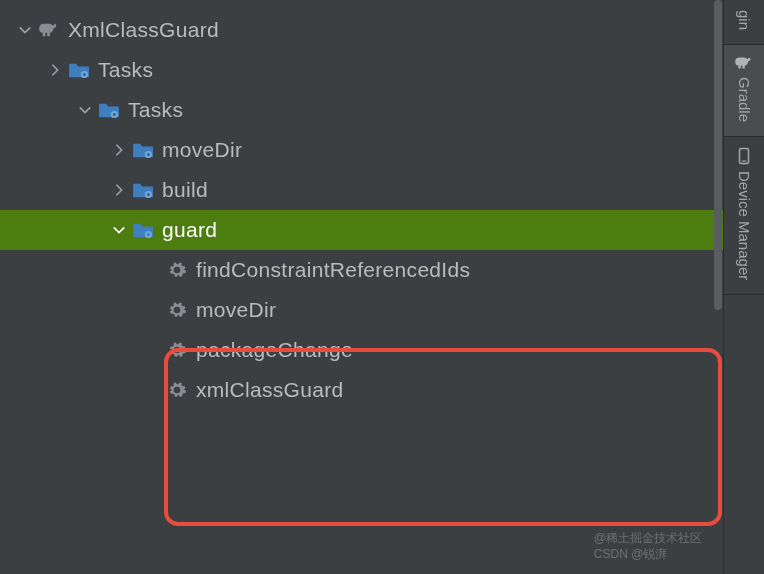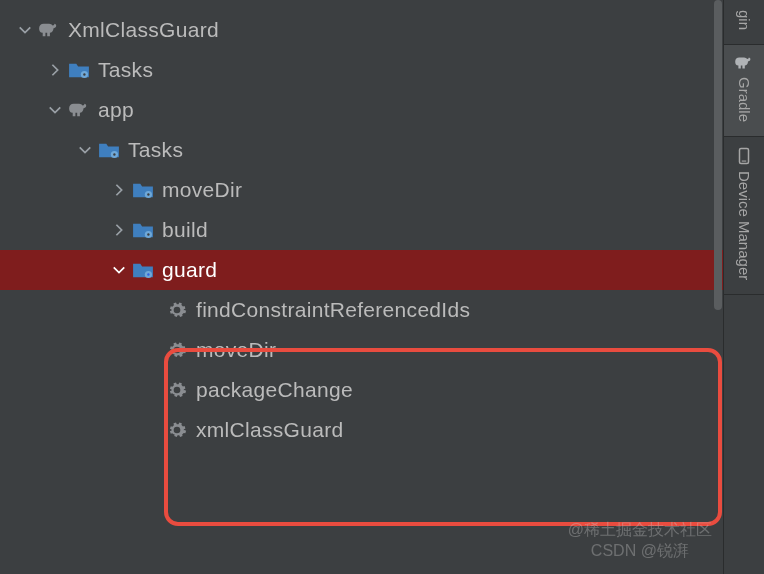--- a/index.html
+++ b/index.html
@@ -22,21 +22,21 @@
   .tree {
     padding-top: 10px;
   }
   .tree-row {
     display: flex;
     align-items: center;
     height: 40px;
     white-space: nowrap;
   }
   .tree-row.selected {
-    background: #7f1d1d;
+    background: #4d7c0f;
   }
   .tree-row.selected .label { color: #ffffff; }
   .indent { display: inline-block; flex-shrink: 0; }
   .arrow {
     width: 22px;
     display: inline-flex;
     align-items: center;
     justify-content: center;
     flex-shrink: 0;
   }
@@ -85,25 +85,25 @@
     font-size: 15px;
     color: #a6a6a6;
     margin-top: 6px;
     margin-bottom: 14px;
   }
   .rail-first .rail-label { margin-top: 0; }
   .rail-item.active { background: #4a4d4f; }
   .rail-icon { display: flex; align-items: center; justify-content: center; }
   .watermark {
     position: absolute;
-    right: 52px;
+    right: 62px;
     bottom: 12px;
-    font-size: 16px;
+    font-size: 12px;
     color: rgba(200,200,200,0.35);
-    text-align: center;
+    text-align: left;
     line-height: 1.35;
     pointer-events: none;
   }
   .scrollbar {
     position: absolute;
     right: 41px;
     top: 0;
     width: 10px;
     height: 574px;
   }
@@ -149,34 +149,20 @@
           <svg width="22" height="18" viewBox="0 0 24 20">
             <path fill="#3f7fbf" d="M1 3h8l2 3h12v12H1z"></path>
             <circle cx="18" cy="15" r="4" fill="#6fa8d8"></circle>
             <circle cx="18" cy="15" r="1.3" fill="#3c3f41"></circle>
           </svg>
         </span>
       <span class="label">Tasks</span>
     </div>
 
 
-    <div class="tree-row">
-      <span class="indent" style="width:44px"></span>
-      <span class="arrow">
-          <svg viewBox="0 0 16 16">
-            <path d="M2 5l6 6 6-6" fill="none" stroke="#9aa0a6" stroke-width="2"></path>
-          </svg>
-        </span>
-      <span class="icon">
-          <svg width="22" height="18" viewBox="0 0 24 20">
-            <path fill="#8a8d91" d="M6 3c-3 0-5 2-5 5s1 5 4 5v4h3v-4h2v4h3v-4c2 0 4-2 4-5 0 0 3 0 3-3 0-1-1-2-2-2 0 0 0 2-2 2-1-2-4-2-5-2H6z"></path>
-          </svg>
-        </span>
-      <span class="label">app</span>
-    </div>
 
     <div class="tree-row">
       <span class="indent" style="width:74px"></span>
       <span class="arrow">
           <svg viewBox="0 0 16 16">
             <path d="M2 5l6 6 6-6" fill="none" stroke="#9aa0a6" stroke-width="2"></path>
           </svg>
         </span>
       <span class="icon">
           <svg width="22" height="18" viewBox="0 0 24 20">

